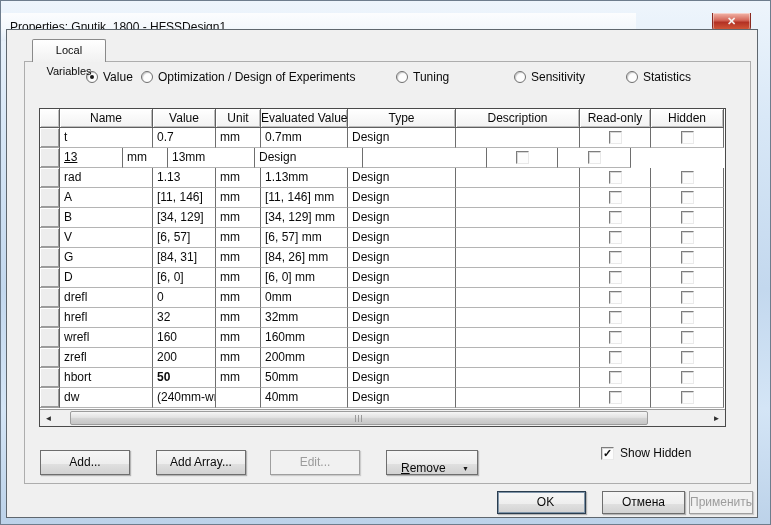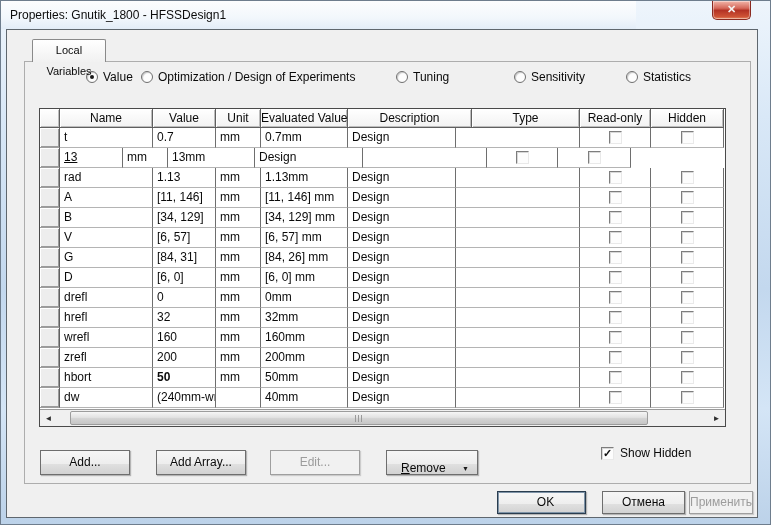--- a/index.html
+++ b/index.html
@@ -3,21 +3,21 @@
 <meta charset="utf-8">
 <style>
   * { margin:0; padding:0; box-sizing:border-box; }
   html,body { width:771px; height:525px; font-family:"Liberation Sans", sans-serif; }
   .window {
     position:relative; width:771px; height:525px; overflow:hidden;
     background:linear-gradient(180deg,#eef5fc 0%,#d9e8f7 22%,#c3d8ee 55%,#d4e5f6 78%,#bcd2e9 100%);
     border:1px solid #6e7d8d;
   }
   
-  .titlebar { position:absolute; left:0; top:0; width:635px; height:28px;
+  .titlebar { position:absolute; left:0; top:12px; width:635px; height:28px;
     background:linear-gradient(180deg,#fcfdfe 0%,#f2f7fc 60%,#e3edf8 100%); }
   .title-text { position:absolute; left:9px; top:7px; font-size:12px; color:#0c0c0c; white-space:nowrap; }
   .close-btn { position:absolute; left:711px; top:0; width:39px; height:19px;
     background:linear-gradient(180deg,#f2b6aa 0%,#d5685a 40%,#b33224 52%,#cf5436 88%,#e8926b 100%);
     border:1px solid #8a2a20; border-top:none; border-radius:0 0 5px 5px;
     box-shadow:inset 0 0 0 1px rgba(255,255,255,.4);
     color:#f4f2f0; font-weight:bold; font-size:11px; text-align:center; line-height:17px;
     cursor:default; }
   
   .dialog { position:absolute; left:5px; top:28px; width:752px; height:489px;
@@ -120,22 +120,22 @@
           </div>
         </div>
 
       <div class="grid">
         <div class="grid-header" id="grid-header">
             <div class="hcell" style="width: 20px;"></div>
             <div class="hcell" style="width: 93px;">Name</div>
             <div class="hcell" style="width: 63px;">Value</div>
             <div class="hcell" style="width: 45px;">Unit</div>
             <div class="hcell" style="width: 87px;">Evaluated Value</div>
+            <div class="hcell" style="width: 108px;">Type</div>
             <div class="hcell" style="width: 124px;">Description</div>
-            <div class="hcell" style="width: 108px;">Type</div>
             <div class="hcell" style="width: 71px;">Read-only</div>
             <div class="hcell" style="width: 73px;">Hidden</div>
           </div>
         <div id="grid-body">
             <div class="grid-row">
               <div class="cell selcell" style="width: 20px;"></div>
               <div class="cell" style="width: 93px;">t</div>
               <div class="cell" style="width: 63px;">0.7</div>
               <div class="cell" style="width: 45px;">mm</div>
               <div class="cell" style="width: 87px;">0.7mm</div>

